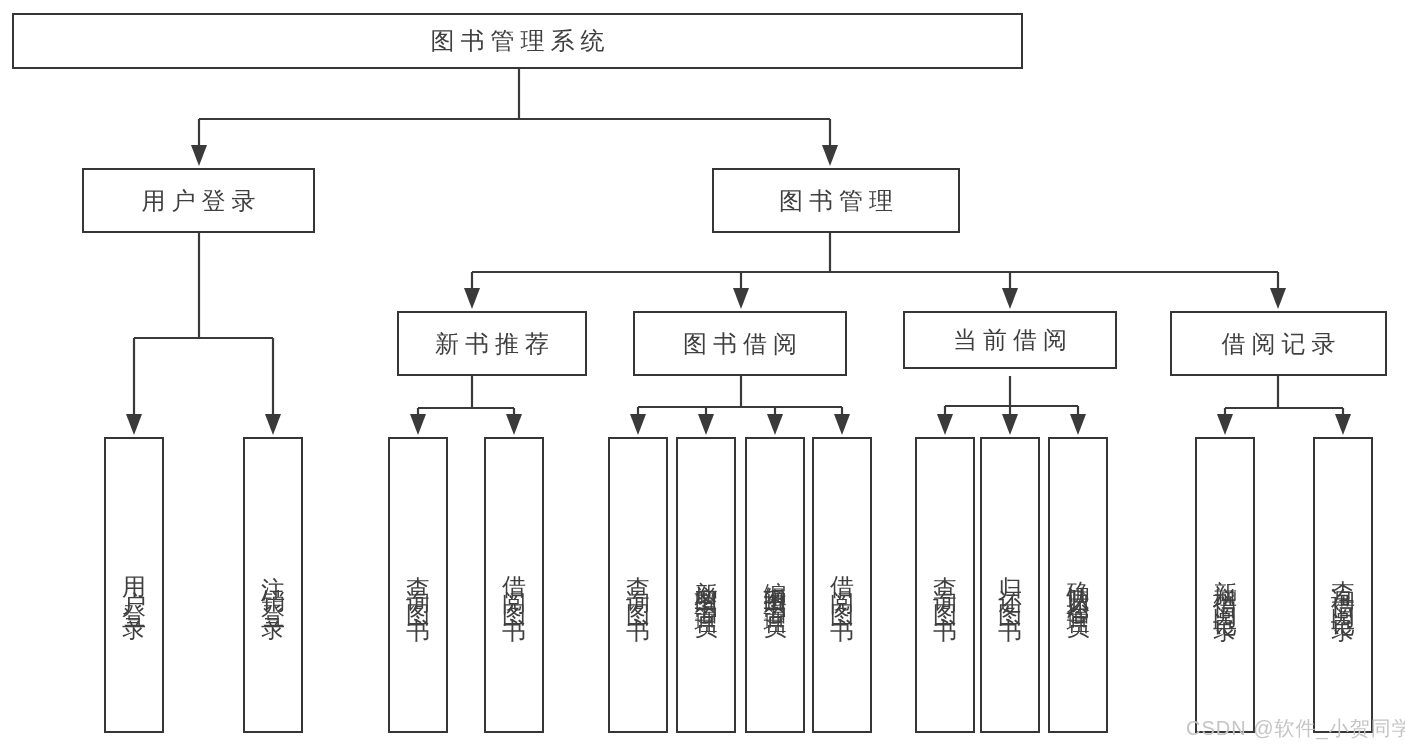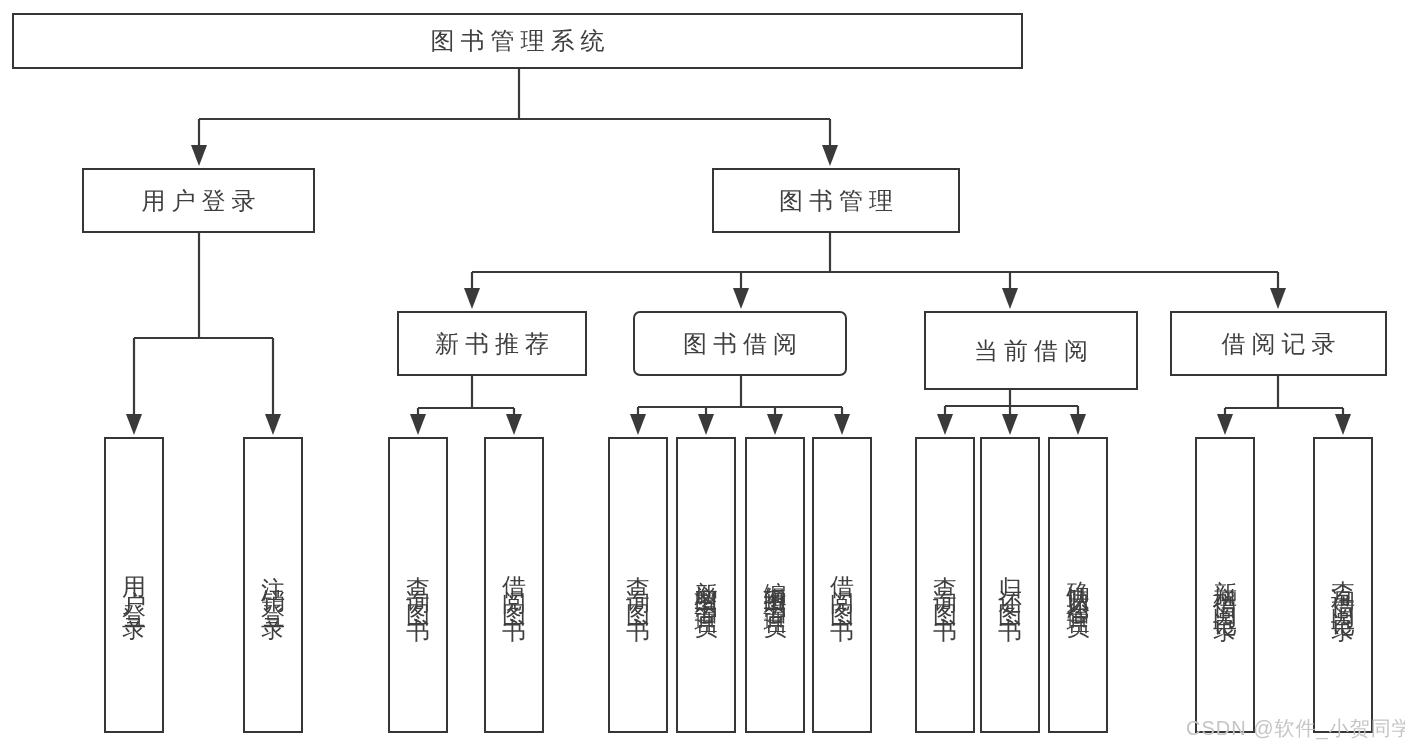--- a/index.html
+++ b/index.html
@@ -26,22 +26,22 @@
     white-space:nowrap;line-height:1;
   }
   .s4{letter-spacing:14px;}
   .s6{letter-spacing:8px;}
   .s9{letter-spacing:5px;font-size:23px;}
   
   .root      {left:12px;  top:13px;  width:1011px;height:56px;}
   .n-login   {left:82px;  top:168px; width:233px; height:65px;}
   .n-mgmt    {left:712px; top:168px; width:248px; height:65px;}
   .n-newbook {left:362px; top:311px; width:190px; height:65px;margin-left:35px;}
-  .n-borrow  {left:633px; top:311px; width:214px; height:65px;border-radius:7px;}
-  .n-current {left:924px; top:311px; width:214px; height:79px;}
+  .n-borrow  {left:633px; top:311px; width:214px; height:65px;}
+  .n-current {left:903px; top:311px; width:214px; height:58px;}
   .n-records {left:1170px;top:311px; width:217px; height:65px;}
   .leaf{top:437px;height:296px;width:60px;}
   .l-a1{left:104px;} .l-a2{left:243px;}
   .l-b1{left:388px;} .l-b2{left:484px;}
   .l-c1{left:608px;} .l-c2{left:676px;} .l-c3{left:745px;} .l-c4{left:812px;}
   .l-d1{left:915px;} .l-d2{left:980px;} .l-d3{left:1048px;}
   .l-e1{left:1195px;}.l-e2{left:1313px;}
   .watermark{
     position:absolute;left:1186px;top:715px;font-size:20px;color:var(--wm);
     white-space:nowrap;letter-spacing:1px;

